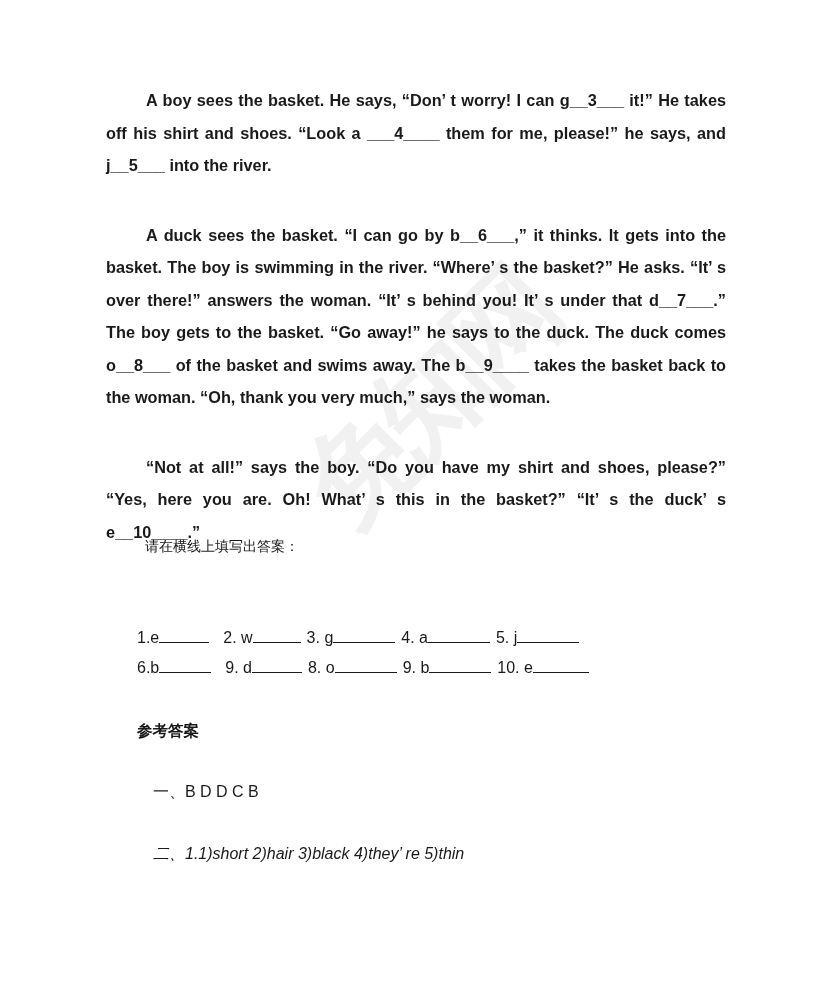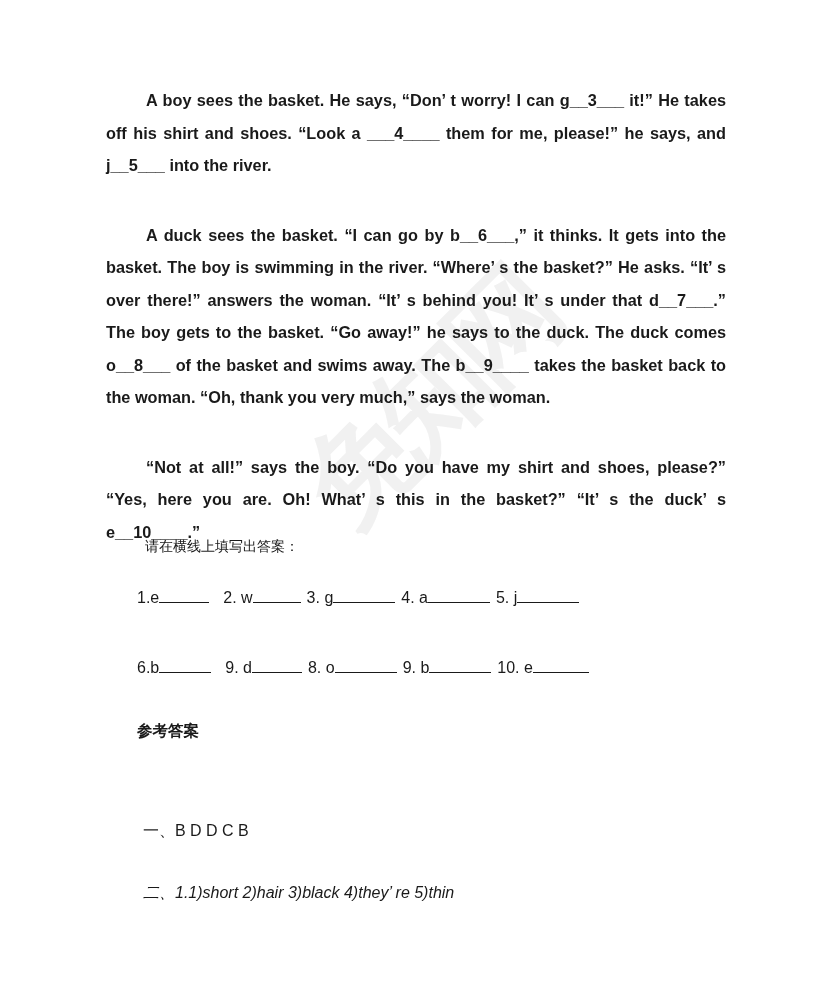--- a/index.html
+++ b/index.html
@@ -70,21 +70,21 @@
     }
     .answer-row {
       position: absolute;
       left: 137px;
       font-size: 16px;
       line-height: 28px;
       display: flex;
       z-index: 1;
       white-space: pre;
     }
-    .answer-row.row1 { top: 584px; }
+    .answer-row.row1 { top: 624px; }
     .answer-row.row2 { top: 654px; }
     .blank-item {
       display: inline-flex;
       align-items: baseline;
     }
     .blank-line {
       display: inline-block;
       border-bottom: 1px solid #1a1a1a;
       height: 18px;
       margin-right: 14px;
@@ -93,26 +93,25 @@
       position: absolute;
       left: 137px;
       top: 717px;
       font-size: 15.5px;
       font-weight: bold;
       line-height: 28px;
       z-index: 1;
     }
     .key-line {
       position: absolute;
-      left: 143px;
+      left: 153px;
       font-size: 16px;
       line-height: 28px;
       z-index: 1;
       white-space: pre;
-      margin-top: 39px;
     }
     .key-line.k1 { top: 778px; }
     .key-line.k2 { top: 840px; font-style: italic; }
   </style>
 </head>
 <body>
 
 <div class="page">
 
   <div class="watermark">免知网</div>

